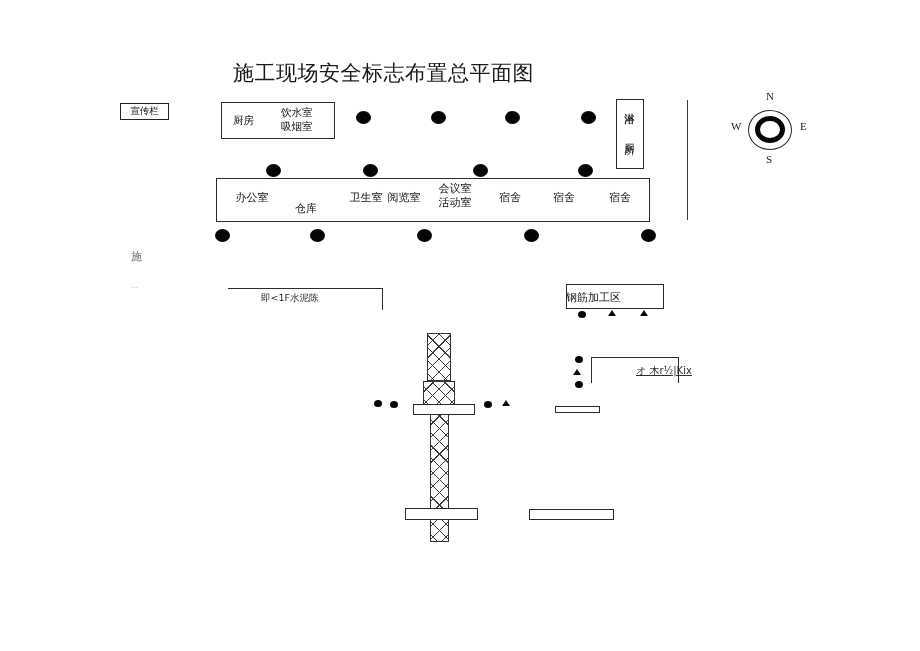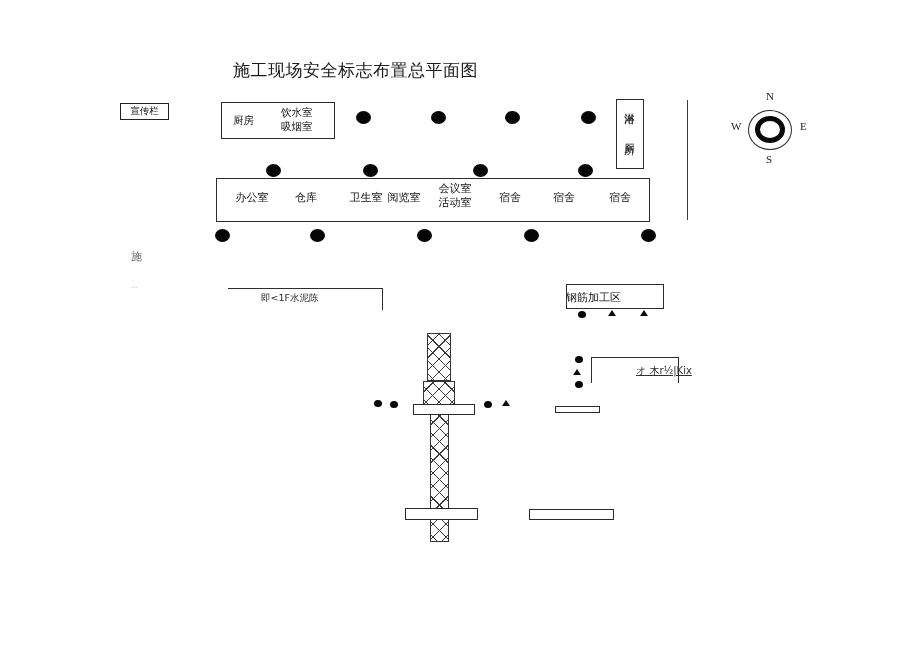--- a/index.html
+++ b/index.html
@@ -17,21 +17,21 @@
     height: 651px;
     background: #ffffff;
     overflow: hidden;
   }
   .abs { position: absolute; }
 
   
   #title {
     left: 233px;
     top: 59px;
-    font-size: 17px;
+    font-size: 21px;
     color: #1a1a1a;
     letter-spacing: 0.5px;
     white-space: nowrap;
   }
 
   
   .box {
     border: 1.4px solid #2b2b2b;
     background: #ffffff;
     box-sizing: border-box;
@@ -254,21 +254,21 @@
     <div>吸烟室</div>
   </div>
 
   <div class="abs box" id="wc-box"></div>
   <div class="abs vert-label" id="lbl-shower">淋浴</div>
   <div class="abs vert-label" id="lbl-toilet">厕所</div>
 
   <div class="abs box" id="main-building"></div>
   <div id="rooms-layer">
       <div class="room" style="left: 228px; width: 48px;">办公室</div>
-      <div class="room" style="left: 288px; width: 36px;">仓库</div>
+      <div class="room" style="left: 288px; width: 36px; margin-top: 11px;">仓库</div>
       <div class="room" style="left: 342px; width: 48px;">卫生室</div>
       <div class="room" style="left: 380px; width: 48px;">阅览室</div>
       <div class="room two-line" style="left: 431px; width: 48px;">
         <div>会议室</div>
         <div>活动室</div>
       </div>
       <div class="room" style="left: 492px; width: 36px;">宿舍</div>
       <div class="room" style="left: 546px; width: 36px;">宿舍</div>
       <div class="room" style="left: 602px; width: 36px;">宿舍</div>
     </div>

